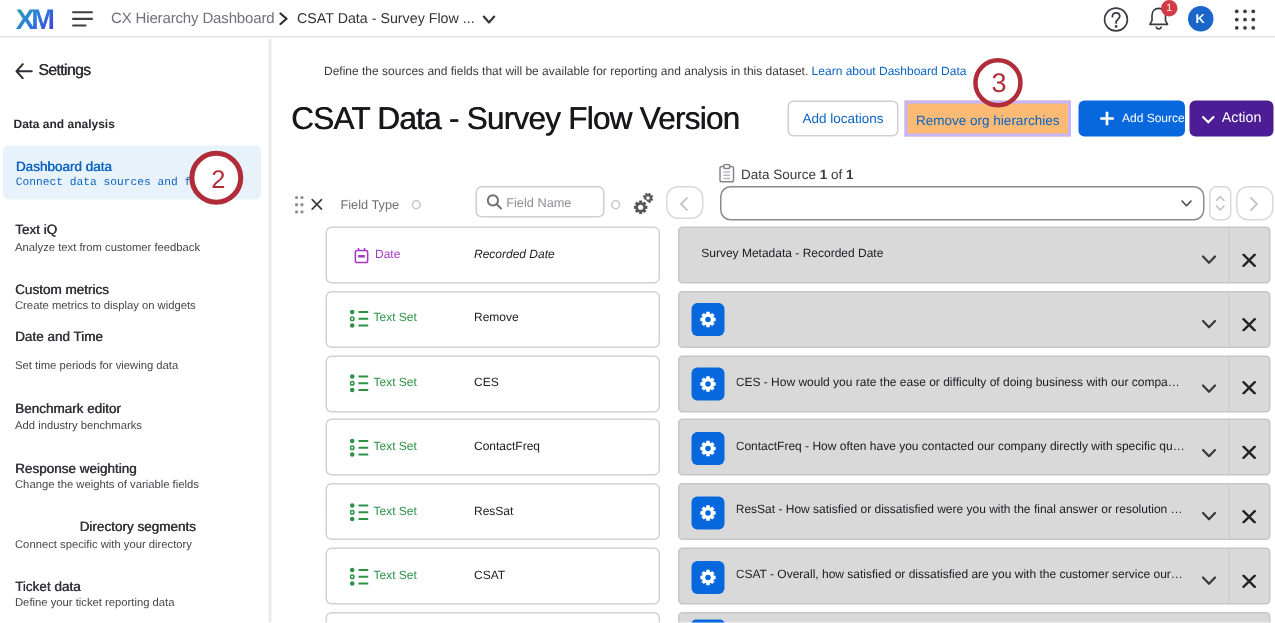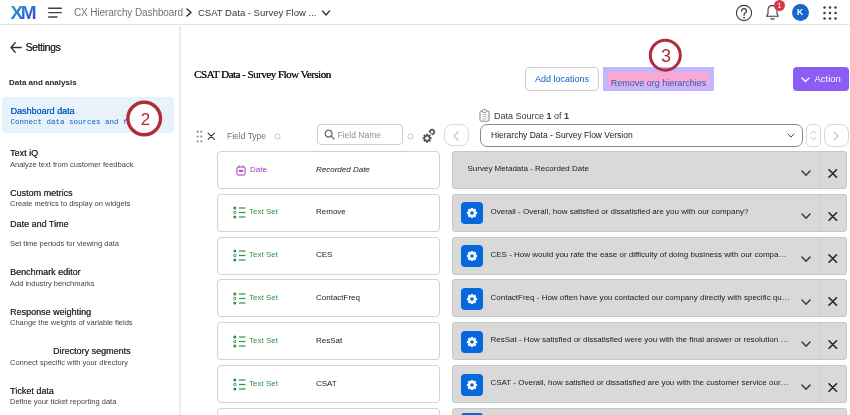--- a/index.html
+++ b/index.html
@@ -89,25 +89,32 @@
   <div class="abs nowrap" style="left:10px;top:346px;font-size:9px;color:#33333a;text-shadow:0.25px 0 0 #33333a;padding-left:43px;">Directory segments</div>
   <div class="abs nowrap" style="left:10px;top:357.5px;font-size:7.5px;color:#44444b;">Connect specific with your directory</div>
   <div class="abs nowrap" style="left:10px;top:385.5px;font-size:9px;color:#33333a;text-shadow:0.25px 0 0 #33333a;">Ticket data</div>
   <div class="abs nowrap" style="left:10px;top:397px;font-size:7.5px;color:#44444b;">Define your ticket reporting data</div>
 
   <svg class="abs" style="left:124px;top:98px;" width="42" height="42" viewBox="0 0 42 42">
     <circle cx="20.2" cy="20.5" r="16.3" fill="#fff" stroke="#b02c39" stroke-width="3.4"></circle>
     <text x="21.5" y="27" font-size="17" fill="#b02c39" text-anchor="middle" font-family="Liberation Sans">2</text>
   </svg>
 
-  <div class="abs nowrap" style="left:194px;top:67.5px;font-size:11px;letter-spacing:-0.5px;color:#18181c;text-shadow:0.35px 0 0 #18181c;font-family:Liberation Serif, serif;">CSAT Data - Survey Flow Version</div>
+  <div class="abs nowrap" style="left:216px;top:43px;font-size:8px;color:#3a3a40;">Define the sources and fields that will be available for reporting and analysis in this dataset. <span style="color:#0b63c5;">Learn about Dashboard Data</span></div>
+  <div class="abs nowrap" style="left:194px;top:67.5px;font-size:21px;letter-spacing:-0.5px;color:#18181c;text-shadow:0.35px 0 0 #18181c;">CSAT Data - Survey Flow Version</div>
 
   <div class="abs" style="left:525px;top:67px;width:74px;height:24px;border:1px solid #cfcfcf;border-radius:4px;background:#fff;color:#0b63c5;font-size:9px;text-align:center;line-height:22px;">Add locations</div>
-  <div class="abs" style="left:603px;top:67px;width:111px;height:24px;border:5px solid #c4b5fd;border-radius:0;background:#f9a8d4;color:#0b63c5;font-size:9px;text-align:center;line-height:22px;">Remove org hierarchies</div>
-  <div class="abs nowrap" style="left:793px;top:67px;width:56px;height:24px;border-radius:4px;background:#8b5cf6;color:#fff;font-size:8.5px;line-height:24px;overflow:hidden;">
+  <div class="abs" style="left:603px;top:67px;width:111px;height:24px;border:2px solid #c4b5fd;border-radius:0;background:#fdba74;color:#0b63c5;font-size:9px;text-align:center;line-height:22px;">Remove org hierarchies</div>
+  <div class="abs nowrap" style="left:719px;top:67px;width:71px;height:24px;border-radius:4px;background:#0768dd;color:#fff;font-size:8.5px;line-height:24px;overflow:hidden;">
+    <svg class="abs" style="left:14px;top:7px;" width="10" height="10" viewBox="0 0 10 10">
+        <path d="M5 0.5 L5 9.5 M0.5 5 L9.5 5" stroke="#fff" stroke-width="1.8"></path>
+      </svg>
+    <span style="position:absolute;left:29px;font-size:8px;">Add Source</span>
+  </div>
+  <div class="abs nowrap" style="left:793px;top:67px;width:56px;height:24px;border-radius:4px;background:#4c1d95;color:#fff;font-size:8.5px;line-height:24px;overflow:hidden;">
     <svg class="abs" style="left:8px;top:9.5px;" width="9" height="6" viewBox="0 0 9 6">
         <path d="M1 1 L4.5 4.5 L8 1" stroke="#fff" stroke-width="1.4" fill="none" stroke-linecap="round"></path>
       </svg>
     <span style="position:absolute;left:21.5px;font-size:9.5px;">Action</span>
   </div>
 
   <svg class="abs" style="left:647px;top:37px;" width="37" height="37" viewBox="0 0 37 37">
     <circle cx="18.3" cy="18.2" r="15" fill="none" stroke="#b02c39" stroke-width="3"></circle>
     <text x="19" y="24.5" font-size="18" fill="#b02c39" text-anchor="middle" font-family="Liberation Sans">3</text>
   </svg>
@@ -155,21 +162,20 @@
       <line x1="3.2" y1="10" x2="7.8" y2="10" stroke="#b9b9bf"></line>
     </g>
   </svg>
   <div class="abs nowrap" style="left:494px;top:110.5px;font-size:9px;color:#3a3a40;">Data Source <b>1</b> of <b>1</b></div>
 
   <div class="abs" style="left:443.5px;top:124px;width:25px;height:22px;border:1px solid #d9d9d9;border-radius:8px;background:#fff;"></div>
   <svg class="abs" style="left:452px;top:130.5px;" width="8" height="10" viewBox="0 0 8 10">
       <path d="M6 1 L2 5 L6 9" stroke="#c4c4ca" stroke-width="1.2" fill="none" stroke-linecap="round" stroke-linejoin="round"></path>
     </svg>
   <div class="abs" style="left:479.5px;top:123.5px;width:323px;height:23px;border:1px solid #8a8a90;border-radius:7px;background:#fff;"></div>
-  <div class="abs nowrap" style="left:491px;top:130px;font-size:8.5px;color:#202024;">Hierarchy Data - Survey Flow Version</div>
   <svg class="abs" style="left:786.5px;top:132.8px;" width="8" height="6" viewBox="0 0 8 6">
       <path d="M1 1 L4 4.2 L7 1" stroke="#45454b" stroke-width="1" fill="none" stroke-linecap="round" stroke-linejoin="round"></path>
     </svg>
   <div class="abs" style="left:806px;top:123.5px;width:15px;height:23px;border:1px solid #d9d9d9;border-radius:5px;background:#fff;"></div>
   <svg class="abs" style="left:810px;top:129.5px;" width="7" height="11" viewBox="0 0 7 11">
     <path d="M1 3.6 L3.5 1 L6 3.6" stroke="#c0c0c6" stroke-width="1" fill="none" stroke-linecap="round" stroke-linejoin="round"></path>
     <path d="M1 7.4 L3.5 10 L6 7.4" stroke="#c0c0c6" stroke-width="1" fill="none" stroke-linecap="round" stroke-linejoin="round"></path>
   </svg>
   <div class="abs" style="left:823.5px;top:123.5px;width:25px;height:23px;border:1px solid #d9d9d9;border-radius:8px;background:#fff;"></div>
   <svg class="abs" style="left:832px;top:130.5px;" width="8" height="10" viewBox="0 0 8 10">
@@ -207,21 +213,20 @@
       <circle cx="1.8" cy="11" r="1.5" fill="#2c9246"></circle>
     </svg>
     <div class="abs nowrap" style="left:249px;top:207.3px;font-size:8px;color:#2c9246;">Text Set</div>
     <div class="abs nowrap" style="left:316px;top:207.3px;font-size:8px;color:#202024;">Remove</div>
   <div class="abs" style="left:452px;top:193.8px;width:395px;height:38px;background:#d9d9d9;border:1px solid #c6c6c6;border-radius:3px;"></div>
     <div class="abs" style="left:461px;top:202.3px;width:22px;height:22px;border-radius:4px;background:#0768dd;"></div>
     <svg class="abs" style="left:466px;top:207.3px;" width="12" height="12" viewBox="0 0 17 17">
       <path d="M6.91 1.27 L10.09 1.27 L10.31 3.31 L10.89 3.55 L12.49 2.27 L14.73 4.51 L13.45 6.11 L13.69 6.69 L15.73 6.91 L15.73 10.09 L13.69 10.31 L13.45 10.89 L14.73 12.49 L12.49 14.73 L10.89 13.45 L10.31 13.69 L10.09 15.73 L6.91 15.73 L6.69 13.69 L6.11 13.45 L4.51 14.73 L2.27 12.49 L3.55 10.89 L3.31 10.31 L1.27 10.09 L1.27 6.91 L3.31 6.69 L3.55 6.11 L2.27 4.51 L4.51 2.27 L6.11 3.55 L6.69 3.31 Z" fill="#fff"></path>
       <circle cx="8.5" cy="8.5" r="2.6" fill="#0768dd"></circle>
     </svg>
-    <div class="abs nowrap" style="left:490.5px;top:207.0px;font-size:8px;color:#202024;max-width:300px;overflow:hidden;text-overflow:ellipsis;">Overall - Overall, how satisfied or dissatisfied are you with our company?</div>
     <div class="abs" style="left:818.5px;top:194.8px;width:1px;height:36px;background:#cdcdcd;"></div>
     <svg class="abs" style="left:800.5px;top:213.0px;" width="10" height="6.5" viewBox="0 0 10 6.5">
       <path d="M1 1 L5 5.2 L9 1" stroke="#3a3a40" stroke-width="1.5" fill="none" stroke-linecap="round" stroke-linejoin="round"></path>
     </svg>
     <svg class="abs" style="left:828px;top:211.6px;" width="9.5" height="9" viewBox="0 0 9.5 9">
       <path d="M1 0.8 L8.5 8.2 M8.5 0.8 L1 8.2" stroke="#232329" stroke-width="1.6" stroke-linecap="round"></path>
     </svg>
 
   <div class="abs" style="left:217px;top:236.6px;width:222.5px;height:38px;background:#fff;border:1px solid #d2d2d2;border-radius:4px;"></div>
     <svg class="abs" style="left:233px;top:249.1px;" width="14" height="13" viewBox="0 0 14 13">

